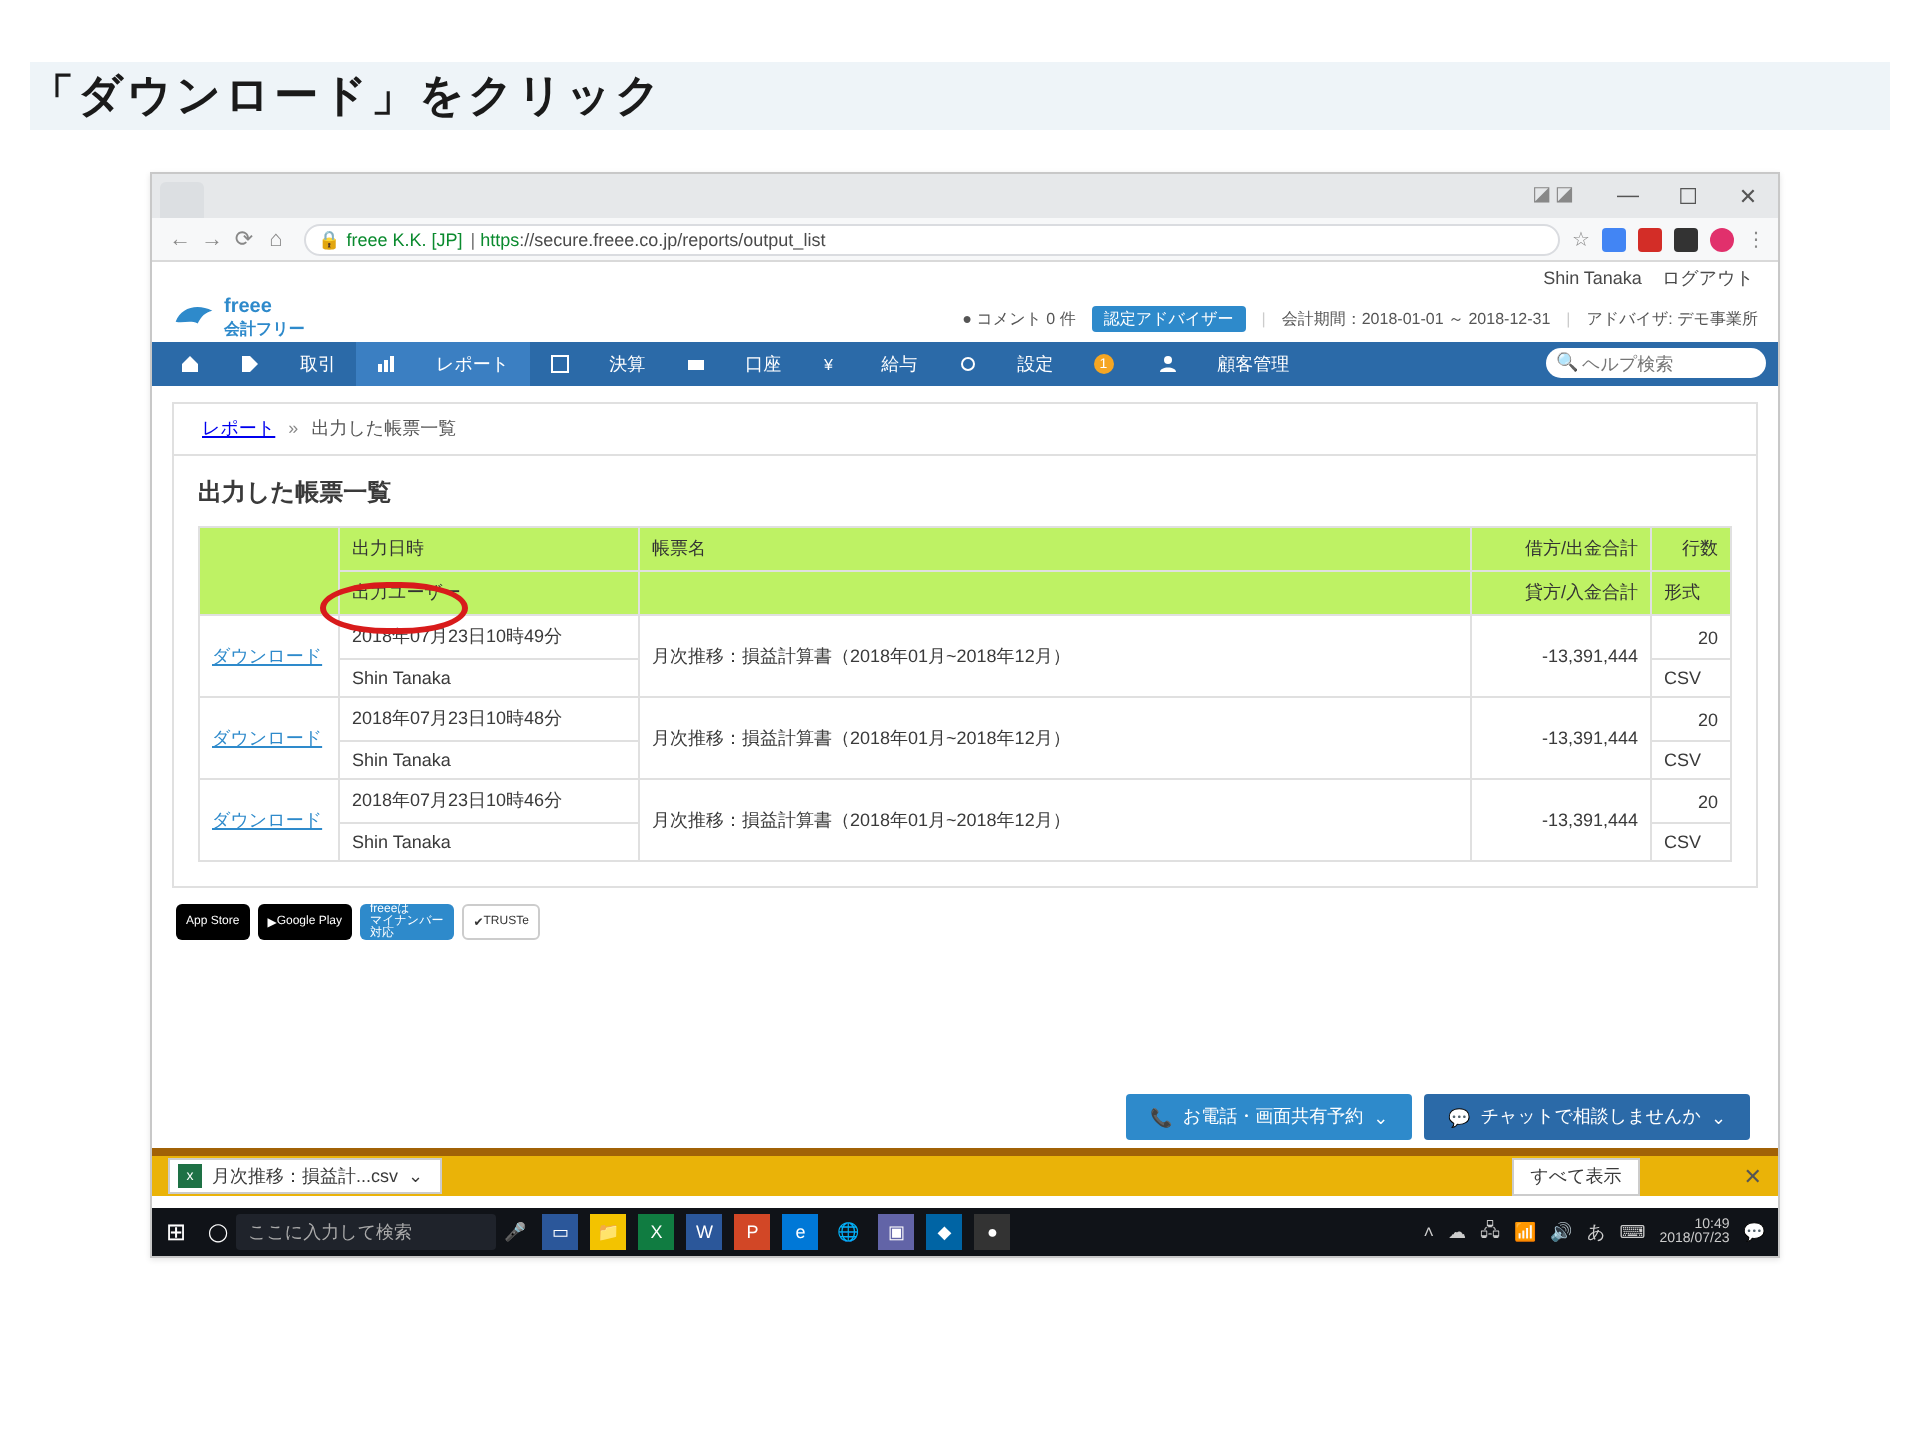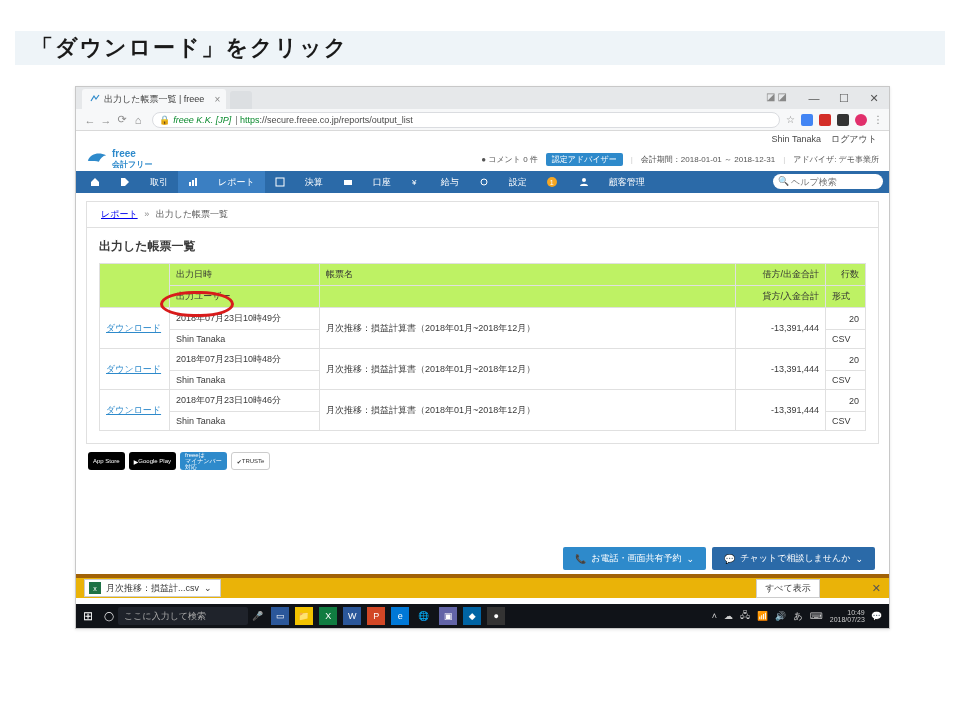--- a/index.html
+++ b/index.html
@@ -1,34 +1,34 @@
 <!DOCTYPE html>
 <html><head>
   <meta charset="utf-8">
   <style>
     * { margin:0; padding:0; box-sizing:border-box; font-family:"Meiryo","Hiragino Kaku Gothic Pro",sans-serif; }
     body { background:#fff; width:960px; height:720px; overflow:hidden; position:relative; }
     .slide-title-bar { position:absolute; top:31px; left:15px; width:930px; height:34px; background:#eef4f8; display:flex; align-items:center; }
-    .slide-title-bar h1 { font-size:22px; font-weight:bold; color:#1a1a1a; padding-left:16px; letter-spacing:2px; }
+    .slide-title-bar h1 { font-size:22px; font-weight:bold; color:#1a1a1a; letter-spacing:2px; }
     .browser { position:absolute; top:86px; left:75px; width:815px; height:543px; background:#fff; border:1px solid #c8c8c8; box-shadow:0 1px 3px rgba(0,0,0,.1); font-size:9px; color:#3a3a3a; }
     
     .tab-strip { height:22px; background:#e6e8ea; display:flex; align-items:flex-end; position:relative; }
     .tab { background:#f7f8f9; height:20px; margin-left:6px; padding:0 22px 0 8px; display:flex; align-items:center; border-radius:3px 3px 0 0; position:relative; font-size:9px; color:#3a3a3a; max-width:170px; }
     .tab .tab-icon { width:10px; height:10px; margin-right:4px; display:inline-block; }
     .tab .close { position:absolute; right:6px; top:5px; font-size:10px; color:#888; }
     .new-tab { width:22px; height:18px; background:#dcdfe2; margin-left:4px; border-radius:3px 3px 0 0; }
     .win-ctrl { position:absolute; right:0; top:0; display:flex; height:22px; align-items:center; }
     .win-ctrl span { width:30px; text-align:center; font-size:11px; color:#555; }
     .incog { position:absolute; right:100px; top:4px; color:#888; font-size:10px; letter-spacing:2px; }
     
     .addr-bar { height:22px; background:#f7f8f9; display:flex; align-items:center; border-bottom:1px solid #d9d9d9; padding:0 6px; }
     .addr-bar .nav-btn { width:16px; text-align:center; color:#888; font-size:11px; }
     .omnibox { flex:1; margin:0 6px; height:16px; background:#fff; border:1px solid #dadce0; border-radius:8px; display:flex; align-items:center; padding:0 6px; font-size:9px; color:#707070; }
     .omnibox .lock { color:#0a8a2e; margin-right:3px; font-size:9px; }
-    .omnibox .org { color:#0a8a2e; margin-right:4px;font-style:italic; }
+    .omnibox .org { color:#0a8a2e; margin-right:4px; }
     .omnibox .https { color:#0a8a2e; }
     .omnibox .url-rest { color:#4a4a4a; }
     .addr-right { display:flex; gap:6px; align-items:center; }
     .addr-right span { font-size:10px; color:#888; }
     .ext-icon { width:12px; height:12px; border-radius:2px; display:inline-block; }
     
     .userbar { height:16px; display:flex; justify-content:flex-end; align-items:center; padding:0 12px; font-size:9px; color:#4a4a4a; gap:10px; }
     .logo-row { height:24px; display:flex; align-items:center; padding:0 10px; justify-content:space-between; }
     .logo { display:flex; align-items:center; gap:4px; color:#2e8acb; font-weight:bold; }
     .logo svg { width:22px; height:22px; }
@@ -93,29 +93,20 @@
 </head>
 <body>
 
 <div class="slide-title-bar">
   <h1>「ダウンロード」をクリック</h1>
 </div>
 
 <div class="browser">
 
   <div class="tab-strip">
-    <div class="tab">
-      <span class="tab-icon">
-        <svg viewBox="0 0 10 10">
-            <path d="M1 7 L4 2 L6 5 L9 1" stroke="#2e8acb" stroke-width="1.2" fill="none"></path>
-          </svg>
-      </span>
-      <span>出力した帳票一覧 | freee</span>
-      <span class="close">×</span>
-    </div>
     <div class="new-tab"></div>
     <span class="incog">◪◪</span>
     <div class="win-ctrl">
       <span>—</span>
       <span>☐</span>
       <span>✕</span>
     </div>
   </div>
 
   <div class="addr-bar">

